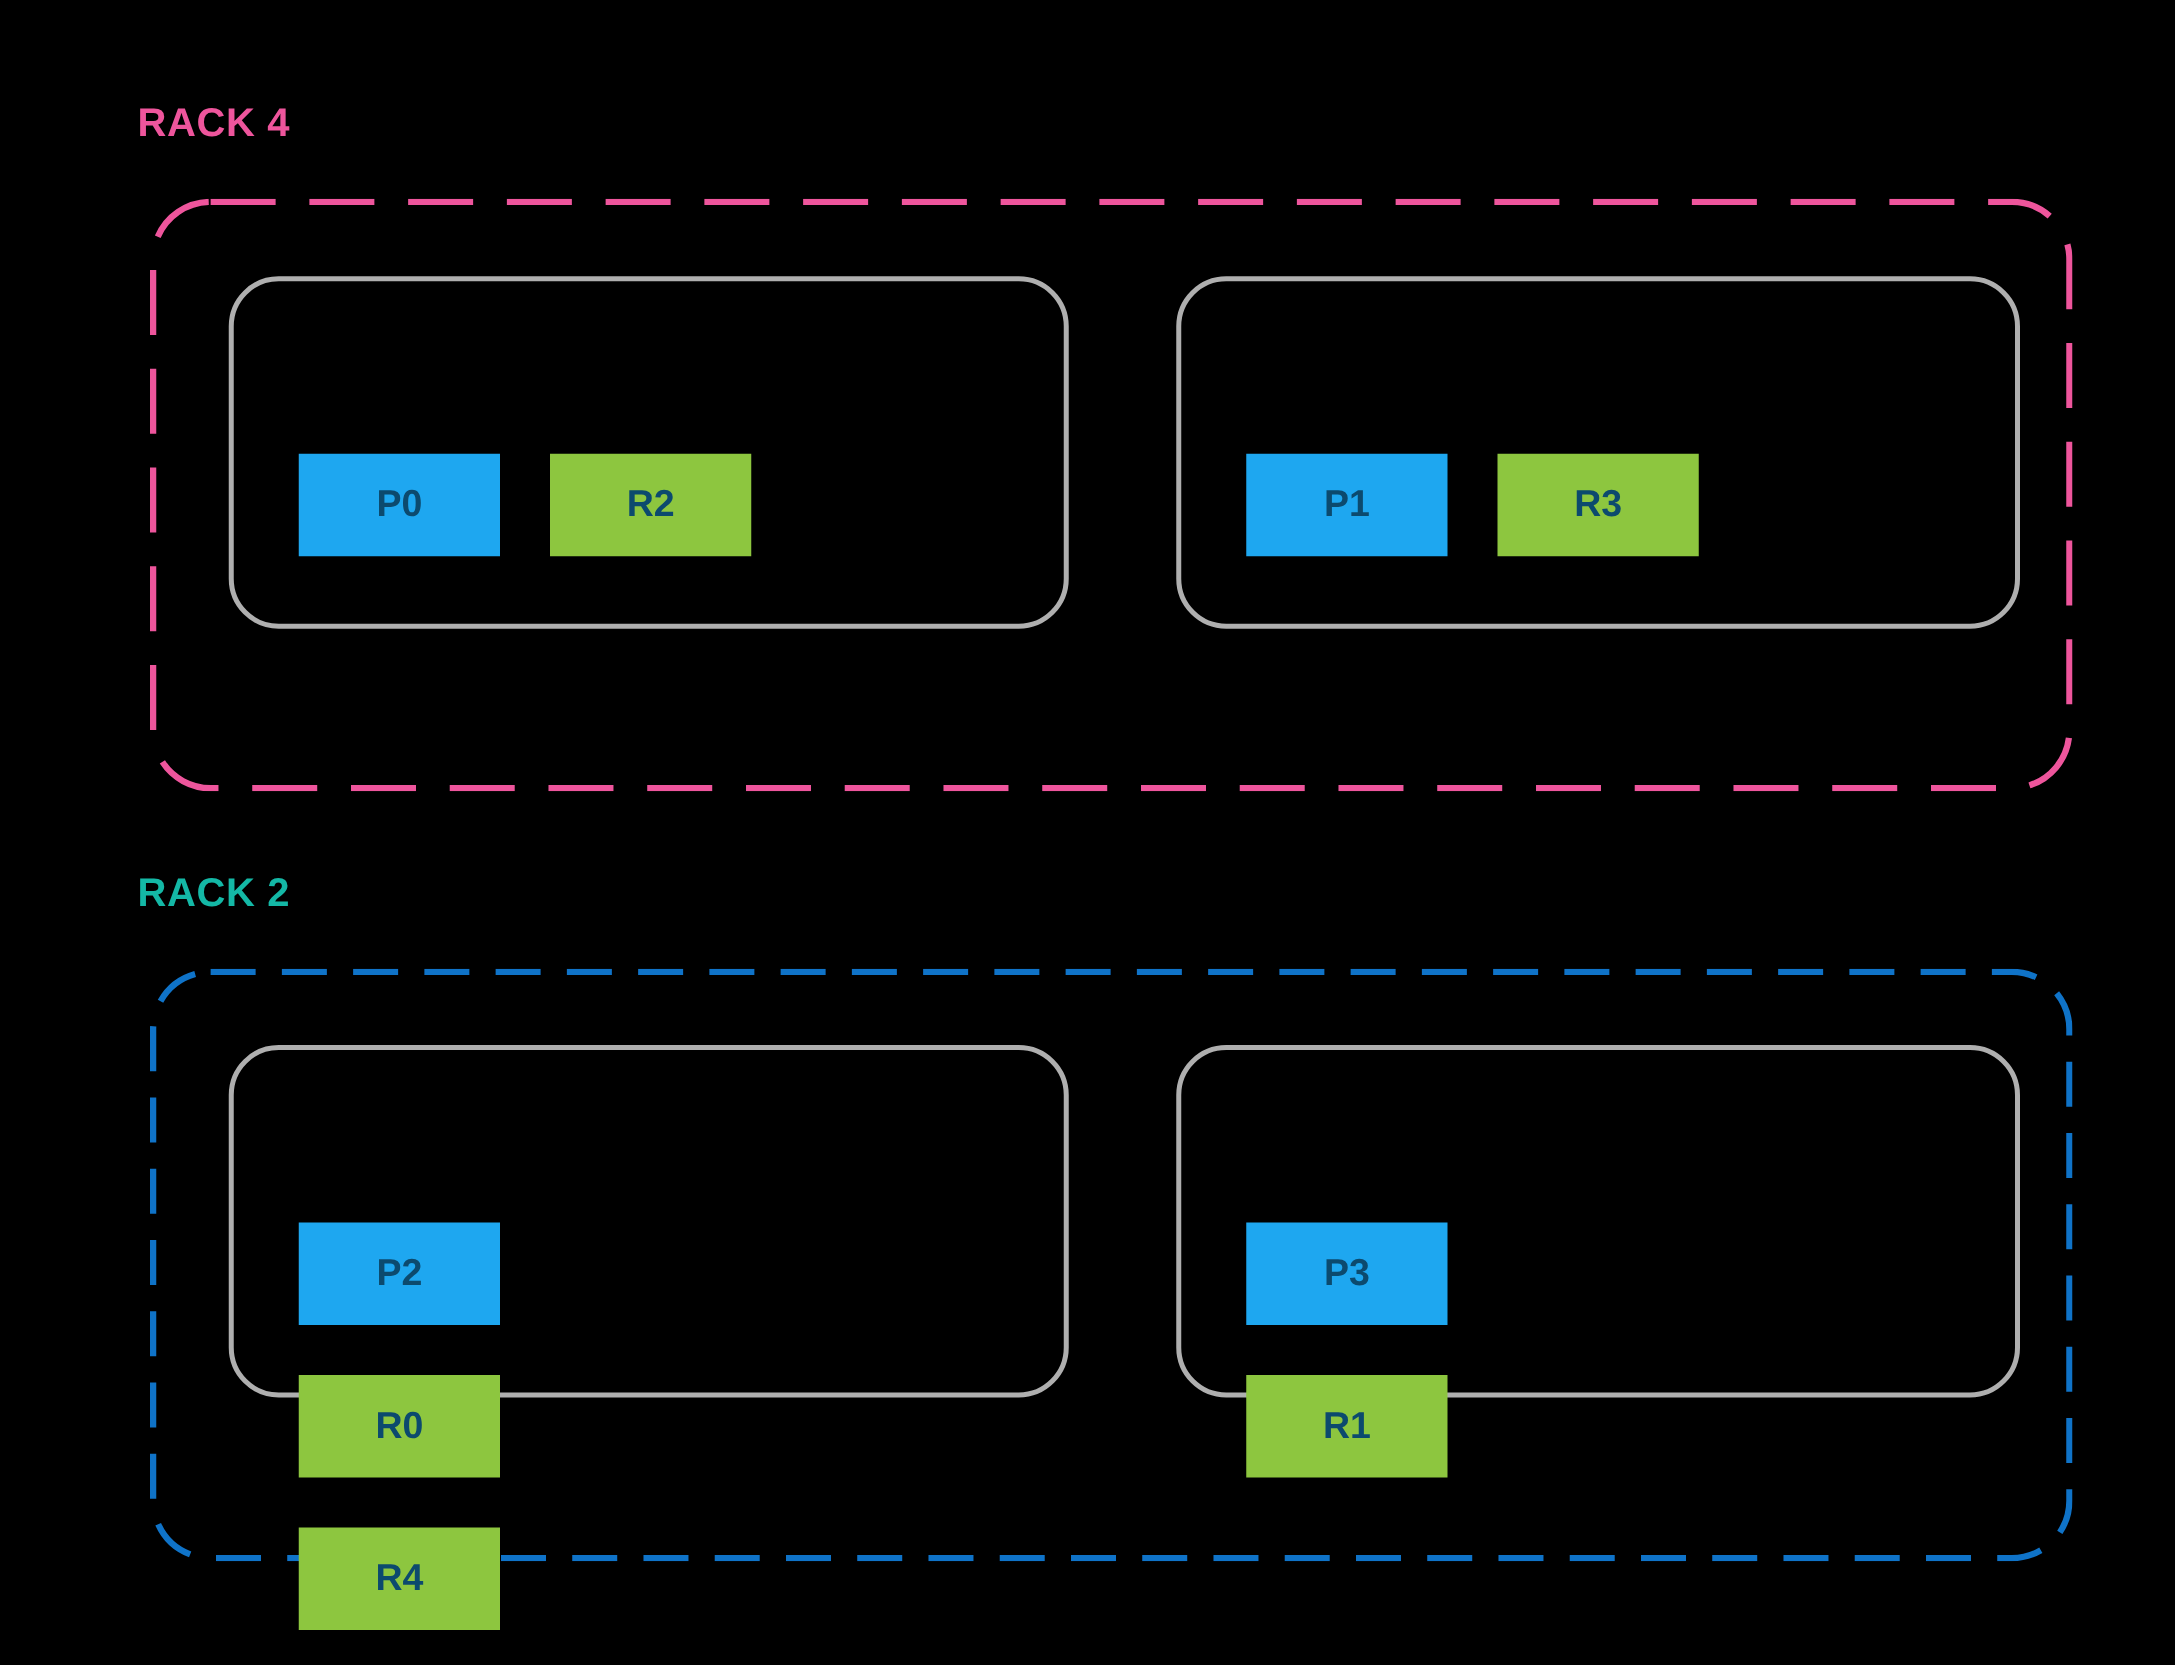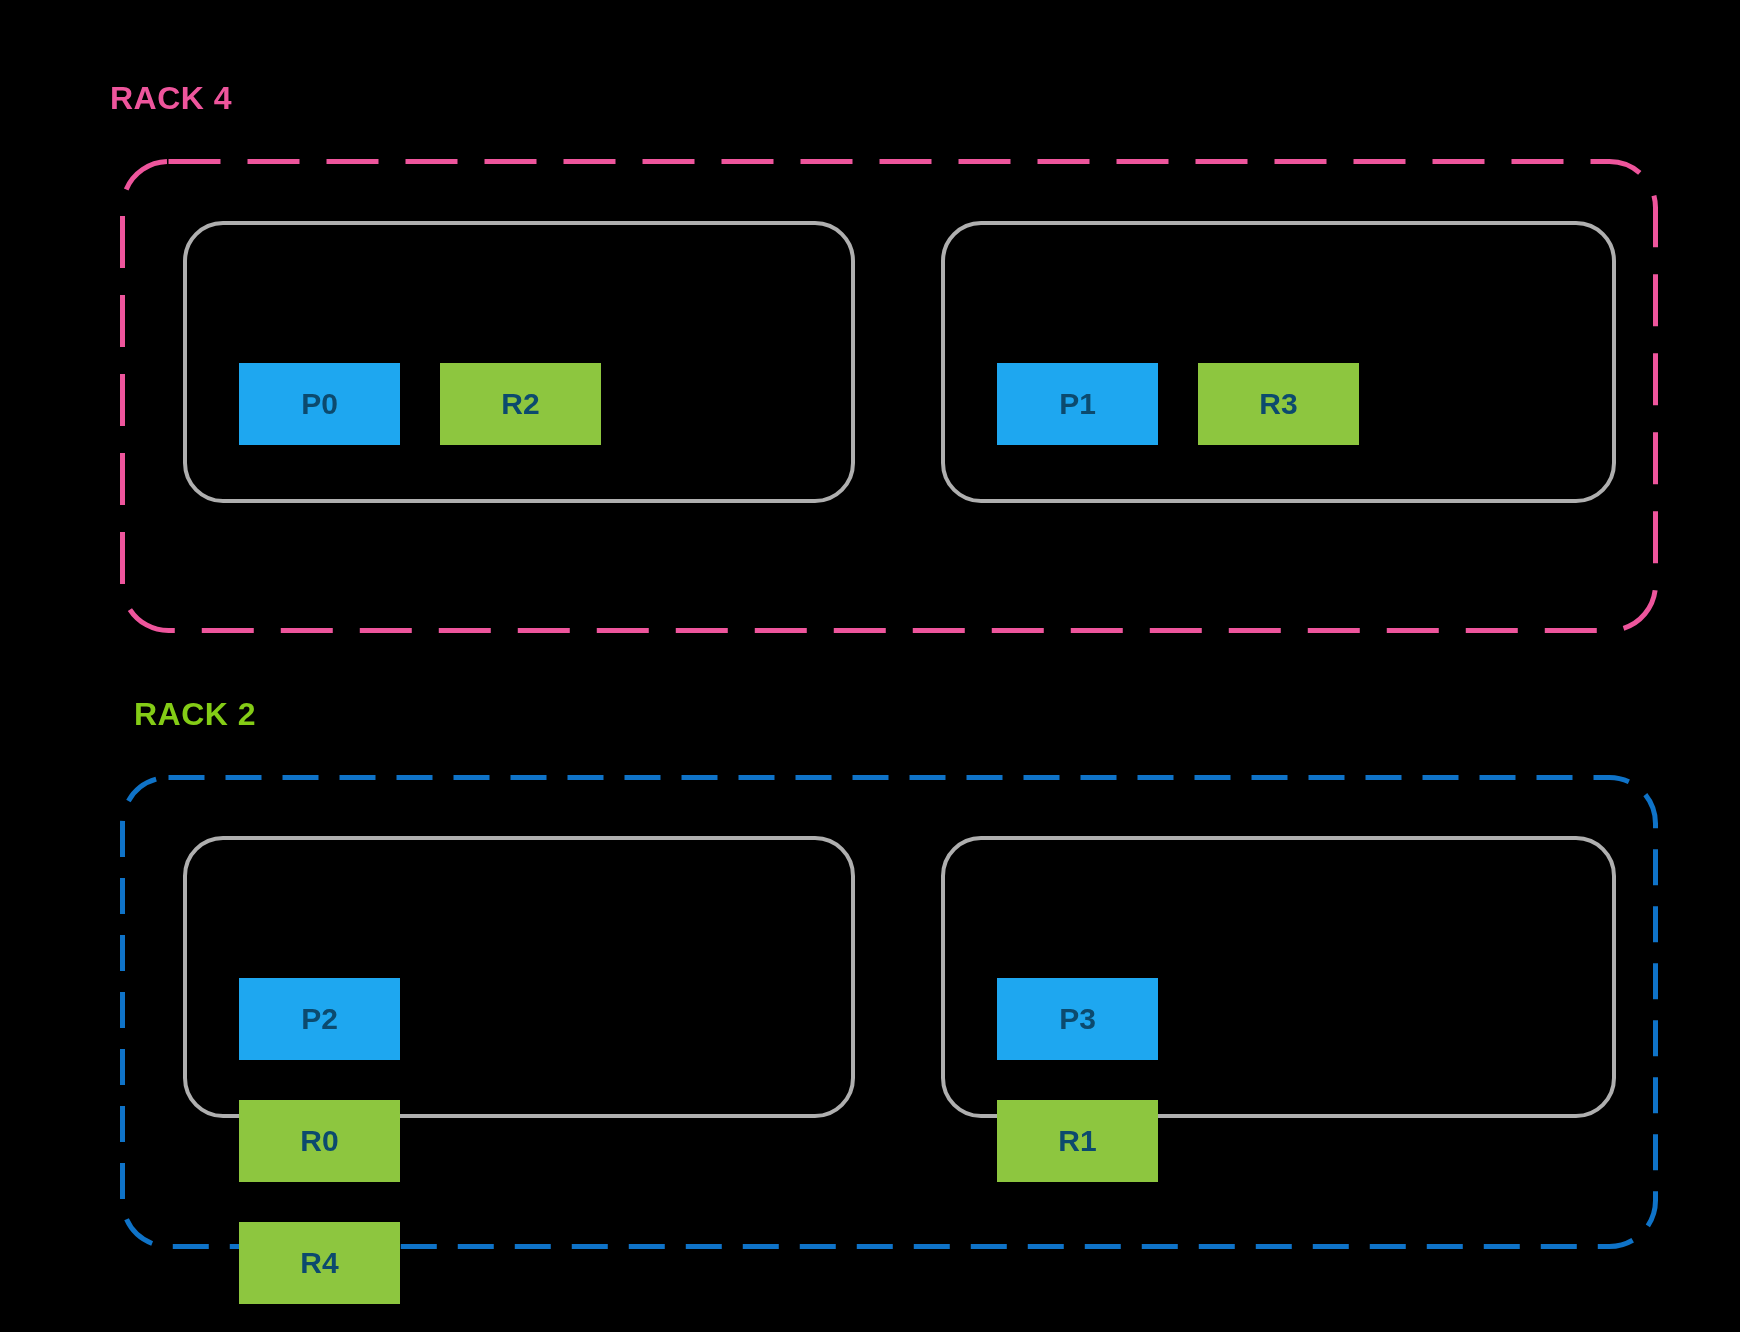--- a/index.html
+++ b/index.html
@@ -17,21 +17,21 @@
   }
   .rack-title {
     position: absolute;
     left: 110px;
     margin: 0;
     font-size: 32px;
     font-weight: bold;
     letter-spacing: 0.5px;
   }
   .rack1-title { top: 80px; color: #EE559C; }
-  .rack2-title { top: 696px; color: #84cc16; margin-left: 24px; }
+  .rack2-title { top: 696px; color: #14b8a6; }
 
   .rack-boundary {
     position: absolute;
     left: 120px;
     width: 1538px;
     height: 474px;
   }
   .rack1-boundary { top: 159px; }
   .rack2-boundary { top: 775px; }
 

